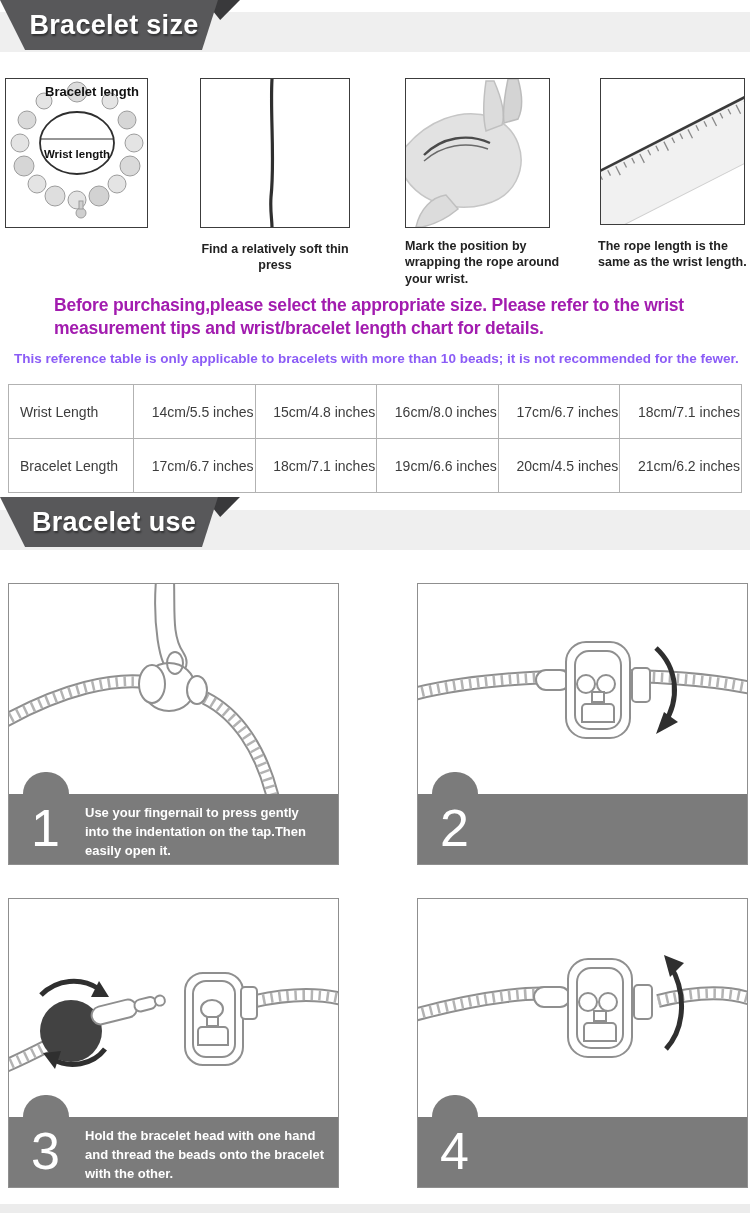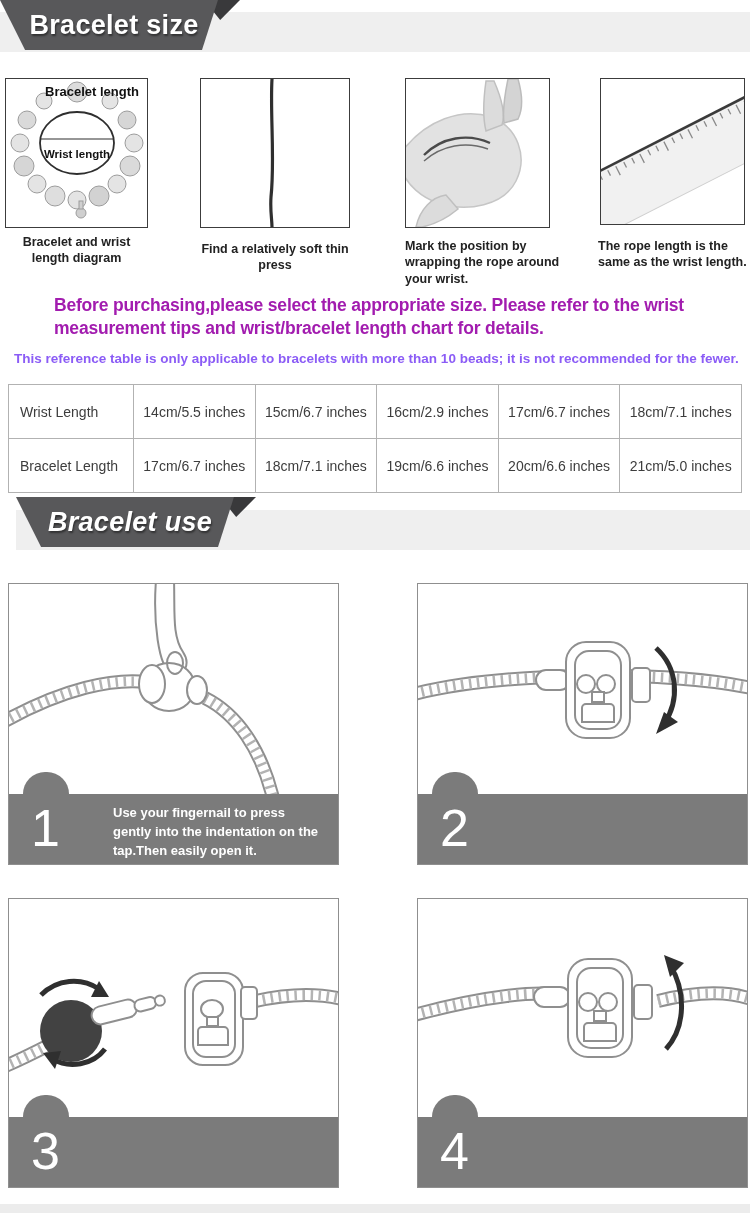--- a/index.html
+++ b/index.html
@@ -14,30 +14,30 @@
   .ribbon-title{color:#fff;font-size:27px;font-weight:800;letter-spacing:.3px;
           text-shadow:1px 2px 2px rgba(0,0,0,.45);}
   .imgbox{position:absolute;top:78px;background:#fff;border:1px solid #3c3c3c;box-sizing:border-box;}
   .cap{position:absolute;font-size:12.5px;font-weight:bold;color:#222;line-height:1.3;}
   .cap.center{text-align:center;}
   #intro{position:absolute;left:14px;top:294px;width:730px;font-size:17.5px;font-weight:bold;
          line-height:1.33;letter-spacing:-0.2px;color:#a21caf;margin-left:40px;}
   #warning{position:absolute;left:14px;top:351px;width:730px;font-size:13.5px;font-weight:bold;color:#8b5cf6;}
   #size-table{position:absolute;left:8px;top:384px;width:734px;border-collapse:collapse;
          font-size:14px;color:#3d3d3d;}
-  #size-table td{border:1px solid #b2b2b2;height:51px;text-align:center;}
+  #size-table td{border:1px solid #b2b2b2;height:51px;text-align:right;}
   #size-table td.rowhead{text-align:left;padding-left:11px;width:112px;}
   .panel{position:absolute;width:331px;border:1px solid #8f8f8f;box-sizing:border-box;
          display:flex;flex-direction:column;background:#fff;}
   .panel .art{flex:1;overflow:hidden;}
   .panel .bar{position:relative;height:70px;background:#7b7b7b;color:#fff;}
   .panel .bump{position:absolute;top:-22px;left:14px;width:46px;height:22px;background:#7b7b7b;
          border-radius:23px 23px 0 0;}
   .panel .num{position:absolute;left:22px;top:2px;font-size:52px;line-height:64px;font-weight:400;color:#fff;}
-  .panel .bartext{margin-left:104px;padding:10px 12px 0 0;font-size:13px;font-weight:600;line-height:1.45;}
+  .panel .bartext{margin-left:76px;padding:10px 12px 0 0;font-size:13px;font-weight:600;line-height:1.45;}
   #bottom-strip{position:absolute;left:0;top:1204px;width:750px;height:9px;background:#ececec;}
   svg text{font-family:"Liberation Sans",sans-serif;}
   .rope-edge{stroke:#8f8f8f;stroke-width:14;fill:none;}
   .rope-core{stroke:#ffffff;stroke-width:10;fill:none;}
   .rope-hatch{stroke:#b3b3b3;stroke-width:10;fill:none;stroke-dasharray:2.5 5.5;}
   .ln{stroke:#8f8f8f;stroke-width:2;fill:#fff;}
   .lnf{stroke:#8f8f8f;stroke-width:2;fill:none;}
   .arrow{stroke:#2f2f2f;stroke-width:5;fill:none;}
 </style>
 </head>
@@ -100,50 +100,49 @@
   <div class="imgbox" style="left:600px;width:145px;height:147px;">
     <svg width="143" height="145" viewBox="0 0 143 145">
       <g transform="rotate(-27 71 72)">
         <rect x="-45" y="58" width="235" height="58" fill="#f1f1f1" stroke="#cfcfcf"></rect>
         <line x1="-45" y1="57" x2="190" y2="57" stroke="#3a3a3a" stroke-width="2.6"></line>
         <path d="M-40,60 v10 M-31,60 v6 M-22,60 v6 M-13,60 v10 M-4,60 v6 M5,60 v6 M14,60 v10 M23,60 v6 M32,60 v6 M41,60 v10 M50,60 v6 M59,60 v6 M68,60 v10 M77,60 v6 M86,60 v6 M95,60 v10 M104,60 v6 M113,60 v6 M122,60 v10 M131,60 v6 M140,60 v6 M149,60 v10 M158,60 v6 M167,60 v6 M176,60 v10" stroke="#8a8a8a" stroke-width="1.3" fill="none"></path>
       </g>
     </svg>
   </div>
 
-  <div class="cap center" style="left:5px;top:234px;width:143px;">Bracelet and wrist length diagram</div>
   <div class="cap center" style="left:190px;top:241px;width:170px;">Find a relatively soft thin press</div>
   <div class="cap" style="left:405px;top:238px;width:168px;">Mark the position by wrapping the rope around your wrist.</div>
   <div class="cap" style="left:598px;top:238px;width:150px;">The rope length is the same as the wrist length.</div>
 
   <div id="intro">Before purchasing,please select the appropriate size. Please refer to the wrist measurement tips and wrist/bracelet length chart for details.</div>
   <div id="warning">This reference table is only applicable to bracelets with more than 10 beads; it is not recommended for the fewer.</div>
 
   <table id="size-table">
     <tbody>
         <tr>
       <td class="rowhead">Wrist Length</td>
       <td>14cm/5.5 inches</td>
-      <td>15cm/6.7 inches</td>
-      <td>16cm/2.9 inches</td>
+      <td>15cm/4.8 inches</td>
+      <td>16cm/8.0 inches</td>
       <td>17cm/6.7 inches</td>
       <td>18cm/7.1 inches</td>
     </tr>
     <tr>
       <td class="rowhead">Bracelet Length</td>
       <td>17cm/6.7 inches</td>
       <td>18cm/7.1 inches</td>
       <td>19cm/6.6 inches</td>
-      <td>20cm/6.6 inches</td>
-      <td>21cm/5.0 inches</td>
+      <td>20cm/4.5 inches</td>
+      <td>21cm/6.2 inches</td>
     </tr>
   </tbody>
     </table>
 
-  <div style="position:absolute;top:497px;left:16px;width:612px;height:55px;font-style:italic;">
+  <div style="position:absolute;top:497px;left:0;width:612px;height:55px;">
     <div class="strip" style="top:13px;"></div>
     <div class="ribbon-fold"></div>
     <div class="ribbon">
       <span class="ribbon-title">Bracelet use</span>
     </div>
   </div>
 
   <div class="panel" style="left:8px;top:583px;height:282px;">
     <div class="art">
       <svg width="329" height="210" viewBox="0 0 329 210">
@@ -214,20 +213,21 @@
         <rect class="lnf" x="184" y="82" width="42" height="76" rx="13"></rect>
         <ellipse class="ln" cx="203" cy="110" rx="11" ry="9"></ellipse>
         <rect class="ln" x="198" y="118" width="11" height="9"></rect>
         <path class="ln" d="M193,128 h22 a4,4 0 0 1 4,4 v14 h-30 v-14 a4,4 0 0 1 4,-4 Z"></path>
         <rect class="ln" x="232" y="88" width="16" height="32" rx="4"></rect>
       </svg>
     </div>
     <div class="bar">
       <div class="bump"></div>
       <div class="num">3</div>
+      <div class="bartext">Hold the bracelet head with one hand and thread the beads onto the bracelet with the other.</div>
     </div>
   </div>
 
   <div class="panel" style="left:417px;top:898px;height:290px;">
     <div class="art">
       <svg width="329" height="218" viewBox="0 0 329 218">
         <path class="rope-edge" d="M-4,116 C70,96 120,92 142,96"></path>
         <path class="rope-core" d="M-4,116 C70,96 120,92 142,96"></path>
         <path class="rope-hatch" d="M-4,116 C70,96 120,92 142,96"></path>
         <path class="rope-edge" d="M240,102 C280,92 310,92 333,100"></path>

